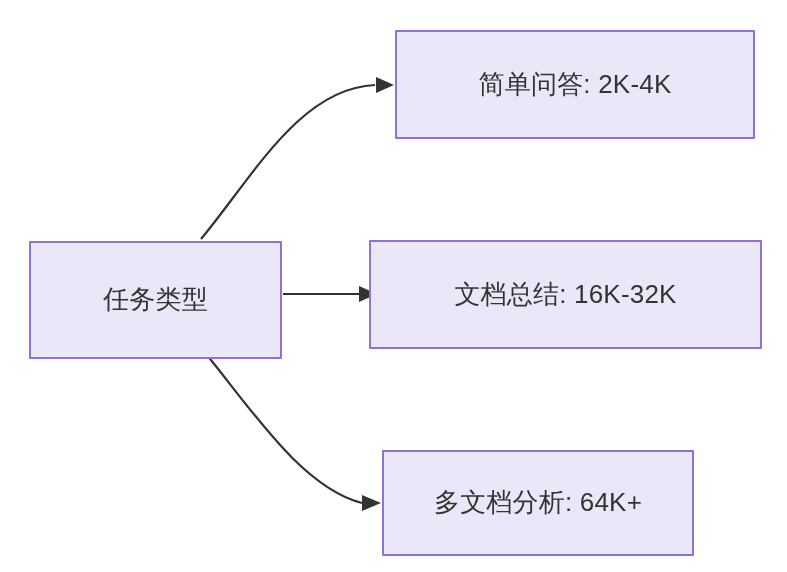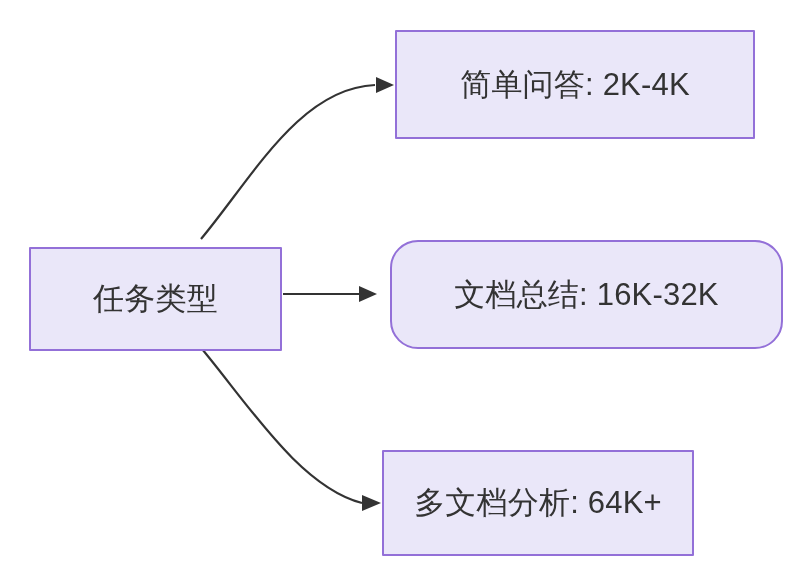--- a/index.html
+++ b/index.html
@@ -30,44 +30,43 @@
     background: #eae7f9;
     border: 2px solid #9370d8;
     border-radius: 1px;
     display: flex;
     align-items: center;
     justify-content: center;
     z-index: 2;
   }
   .node-label {
     color: #333333;
-    font-size: 31px;
+    font-size: 26px;
     line-height: 1.2;
     letter-spacing: 0.2px;
     white-space: nowrap;
     text-align: center;
   }
   #node-root {
     left: 29px;
-    top: 247px;
+    top: 241px;
     width: 253px;
-    height: 104px;
+    height: 118px;
   }
   #node-simple-qa {
     left: 395px;
     top: 30px;
     width: 360px;
     height: 109px;
   }
   #node-doc-summary {
-    left: 390px;
+    left: 369px;
     top: 240px;
     width: 393px;
     height: 109px;
-    border-radius: 28px;
   }
   #node-multi-doc {
     left: 382px;
     top: 450px;
     width: 312px;
     height: 106px;
   }
   .edge-path {
     fill: none;
     stroke: #333333;

